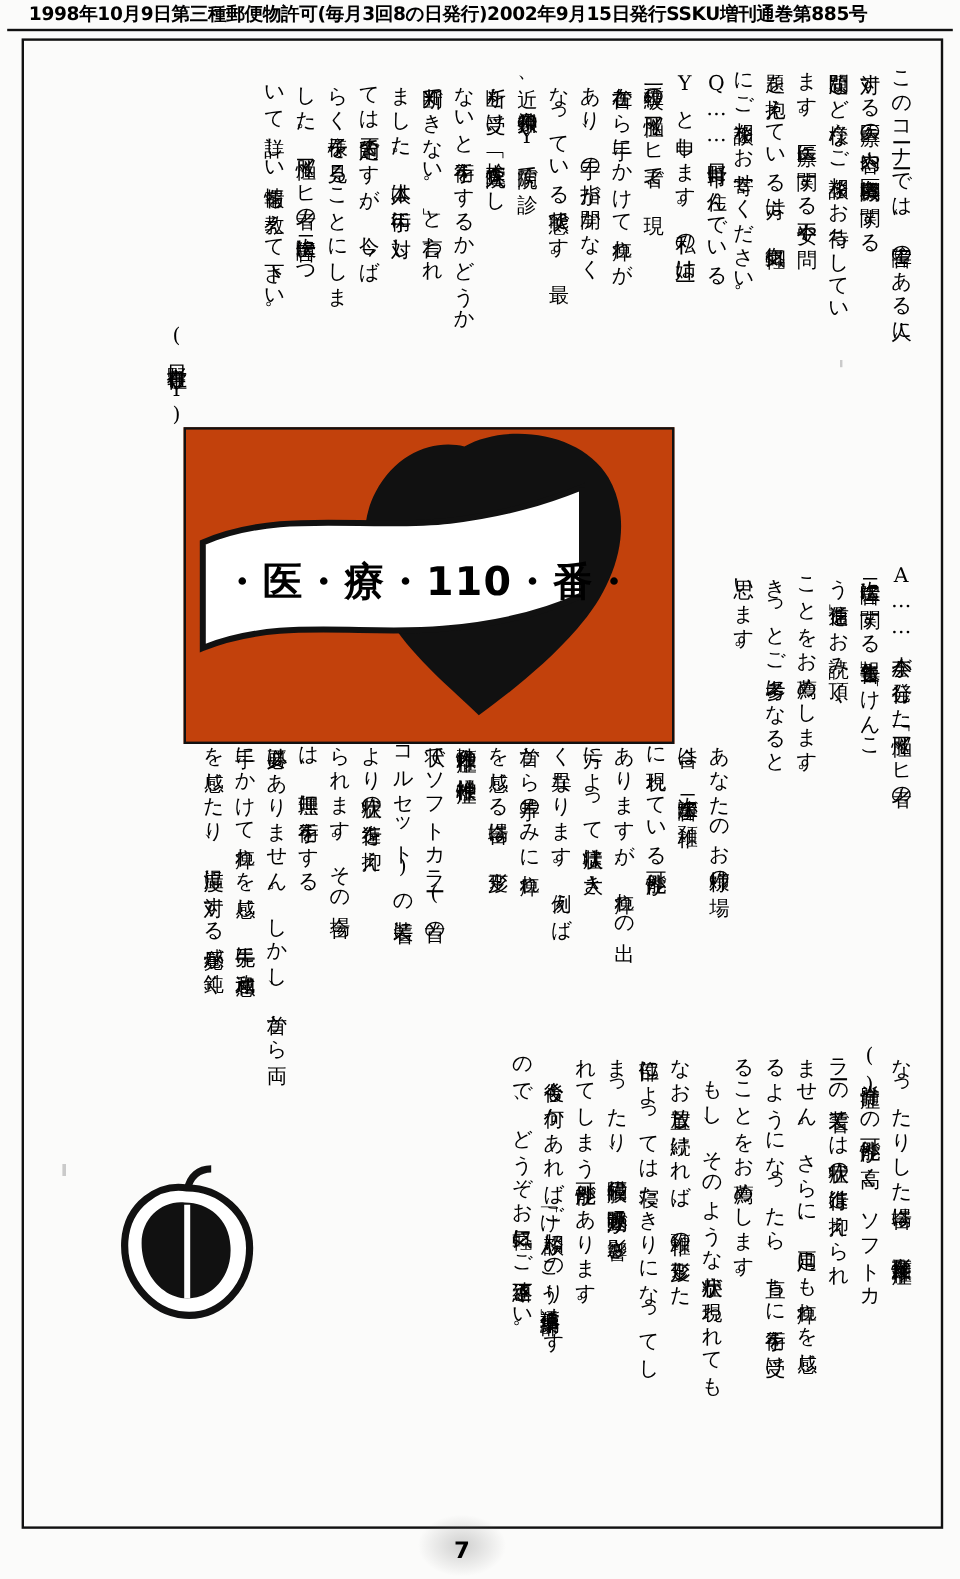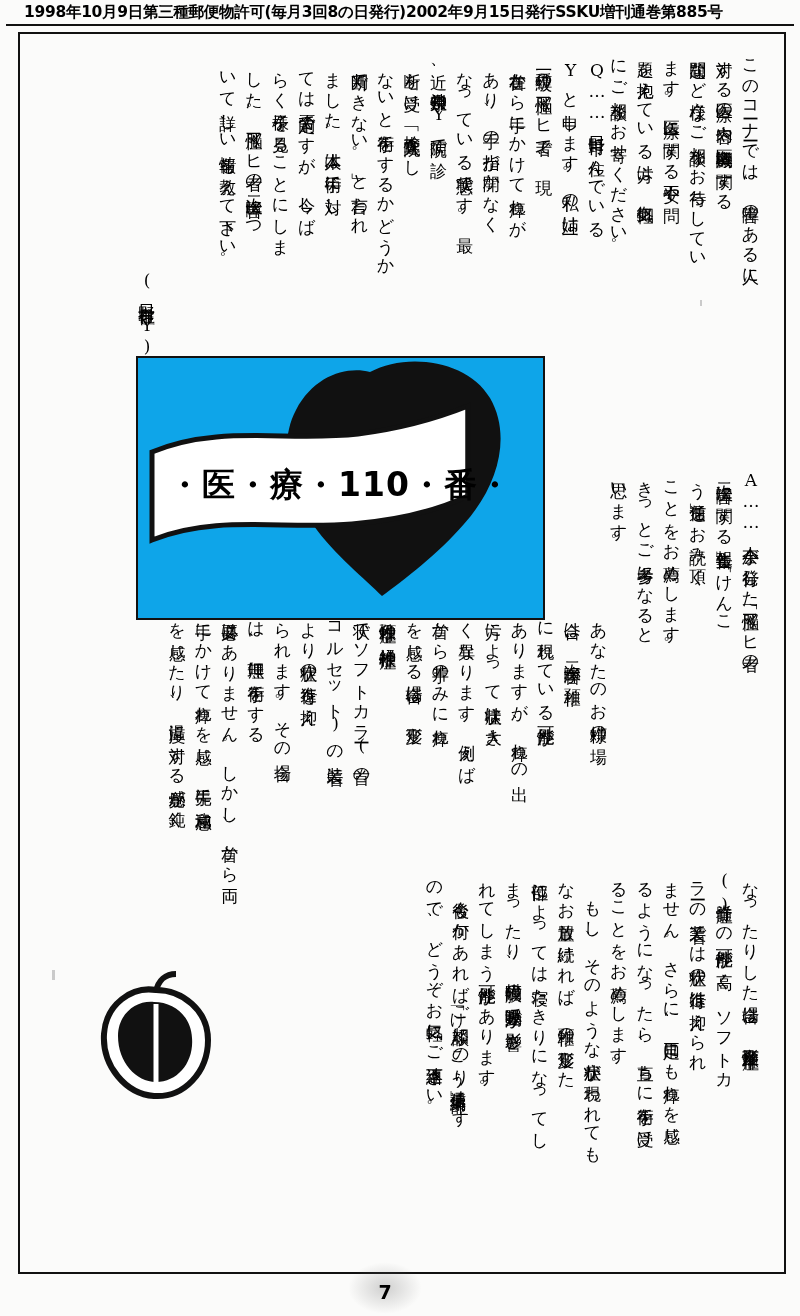--- a/index.html
+++ b/index.html
@@ -112,26 +112,26 @@
     top: 1000px;
     right: 330px;
     height: 250px;
     font-size: 16px;
   }
 
   
   .logo-box {
     position: absolute;
     top: 356px;
-    left: 136px;
+    left: 153px;
     width: 405px;
     height: 260px;
     border: 2px solid #111;
     overflow: hidden;
-    background: #0ea5e9;
+    background: #c2410c;
   }
   .logo-svg { display:block; }
 
   
   .apple {
     position: absolute;
     top: 968px;
     left: 92px;
     width: 130px;
     height: 150px;

